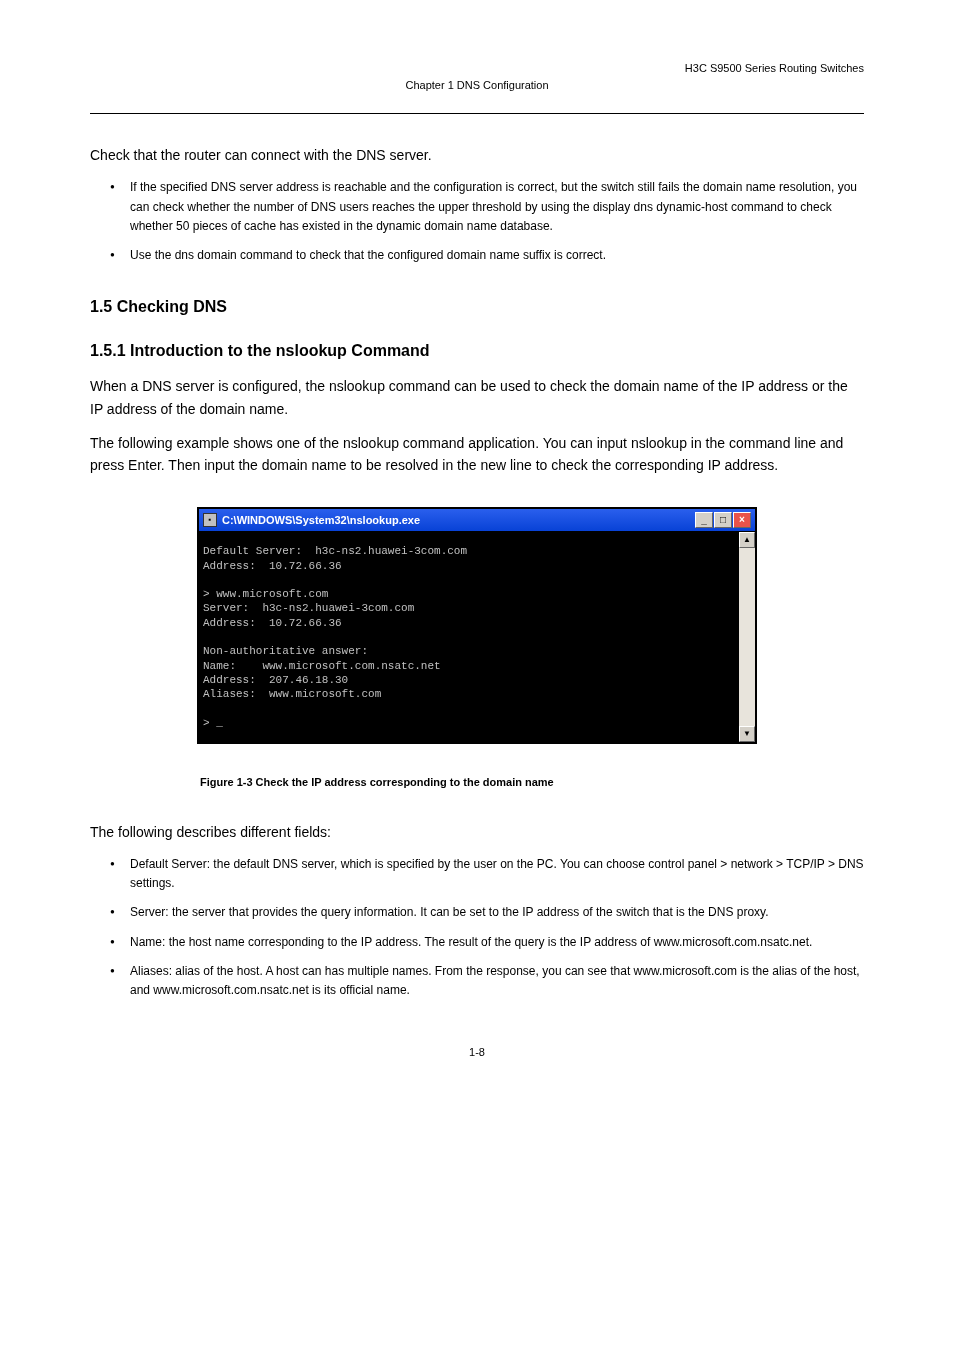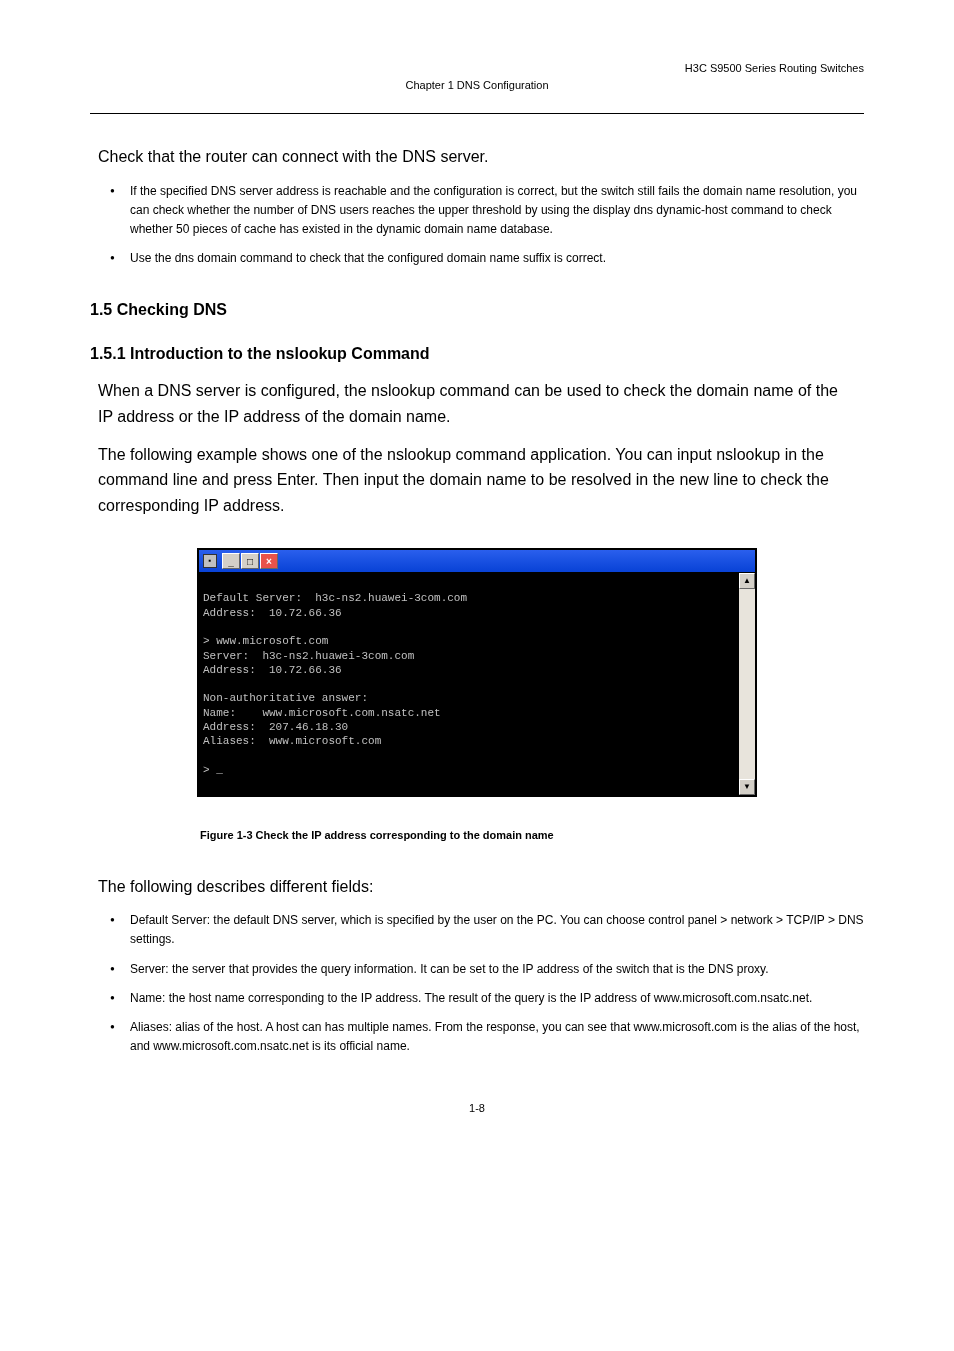--- a/index.html
+++ b/index.html
@@ -30,22 +30,22 @@
       margin: 30px 0 15px 0;
     }
     .subsection-title {
       font-family: Arial, sans-serif;
       font-size: 16px;
       font-weight: bold;
       margin: 20px 0 10px 0;
     }
     .body-text {
       font-family: Arial, sans-serif;
-      font-size: 16px;
-      margin: 12px 8px;
+      font-size: 14px;
+      margin: 12px 0;
       line-height: 1.6;
     }
     .bullet-list {
       list-style: none;
       padding-left: 20px;
     }
     .bullet-list li {
       font-family: Arial, sans-serif;
       font-size: 12px;
       margin: 10px 0;
@@ -117,21 +117,21 @@
     .cmd-body-wrapper {
       display: flex;
       background: #000;
     }
     .cmd-body {
       flex: 1;
       background: #000;
       color: #c0c0c0;
       font-family: "Courier New", monospace;
       font-size: 11px;
-      padding: 18px 4px;
+      padding: 12px 4px;
       white-space: pre;
       line-height: 1.3;
       min-height: 175px;
     }
     .cmd-scrollbar {
       width: 16px;
       background: #d4d0c8;
       display: flex;
       flex-direction: column;
     }
@@ -183,20 +183,21 @@
 
 <h2 class="section-title">1.5  Checking DNS</h2>
 <h3 class="subsection-title">1.5.1  Introduction to the nslookup Command</h3>
 
 <p class="body-text">When a DNS server is configured, the nslookup command can be used to check the domain name of the IP address or the IP address of the domain name.</p>
 <p class="body-text">The following example shows one of the nslookup command application. You can input nslookup in the command line and press Enter. Then input the domain name to be resolved in the new line to check the corresponding IP address.</p>
 
 <div class="cmd-window">
   <div class="cmd-titlebar">
     <span class="cmd-icon">▪</span>
+    <span class="cmd-title-text">C:\WINDOWS\System32\nslookup.exe</span>
     <div class="cmd-controls">
       <div class="cmd-btn">_</div>
       <div class="cmd-btn">□</div>
       <div class="cmd-btn close">×</div>
     </div>
   </div>
   <div class="cmd-body-wrapper">
     <div class="cmd-body">Default Server:  h3c-ns2.huawei-3com.com
 Address:  10.72.66.36
 

